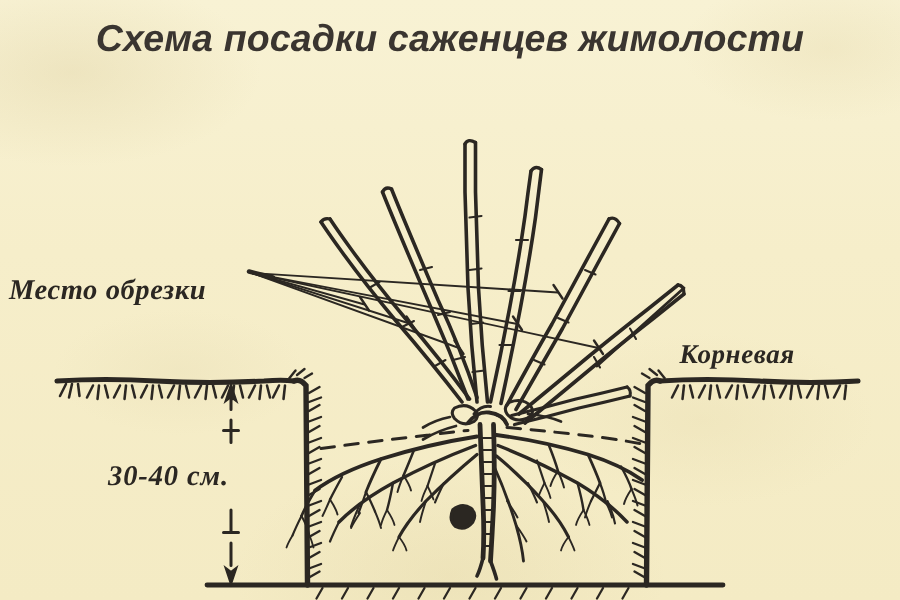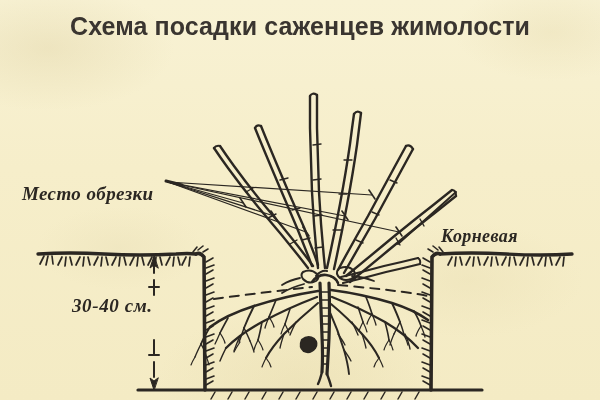--- a/index.html
+++ b/index.html
@@ -35,20 +35,21 @@
   }
   #title-bar {
     position: absolute;
     left: 0;
     top: 0;
     width: 600px;
     height: 52px;
     display: flex;
     align-items: center;
     justify-content: center;
+    font-style: italic;
   }
   #title-text {
     font-family: "Liberation Sans", sans-serif;
     font-size: 25px;
     font-weight: bold;
     color: #3a3530;
     letter-spacing: 0.1px;
     white-space: nowrap;
   }
   .hand-label {
@@ -58,31 +59,30 @@
     font-weight: bold;
     color: #2b2722;
     line-height: 1.12;
     white-space: pre;
   }
   #label-pruning {
     left: 6px;
     top: 140px;
     font-size: 19px;
     letter-spacing: 0.4px;
-    margin-left: 16px;
   }
   #label-root-collar {
-    left: 441px;
+    left: 453px;
     top: 186px;
     font-size: 18px;
     letter-spacing: 0.4px;
   }
   #label-depth {
     left: 72px;
-    top: 295px;
+    top: 307px;
     font-size: 19px;
     letter-spacing: 0.6px;
   }
   #drawing {
     position: absolute;
     inset: 0;
   }
   svg { display: block; }
 </style>
 </head>

